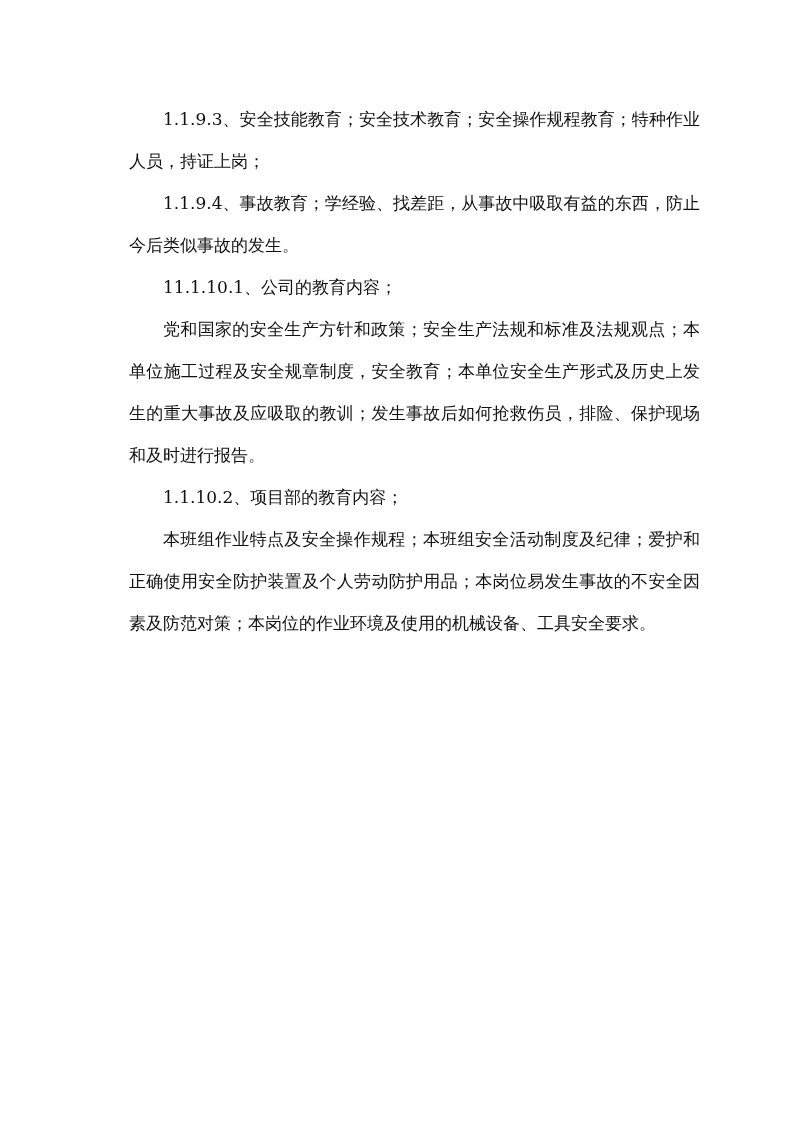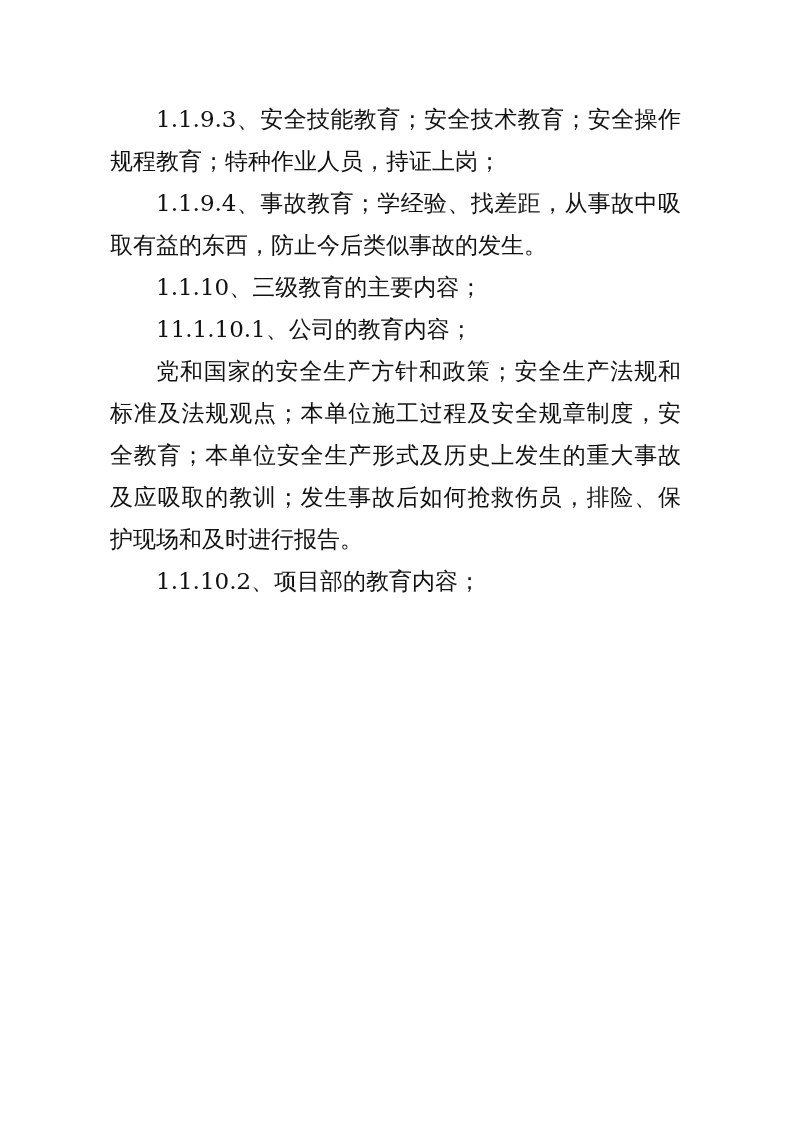--- a/index.html
+++ b/index.html
@@ -1,36 +1,36 @@
 <!DOCTYPE html>
 <html><head>
 <meta charset="utf-8">
 <style>
   html, body { margin: 0; padding: 0; background: #ffffff; }
   body { width: 793px; height: 1122px; position: relative; overflow: hidden; }
   .page {
     position: absolute;
-    left: 110px;
+    left: 129px;
     top: 98px;
     width: 571px;
     font-family: "DejaVu Serif", "Liberation Serif", serif;
-    font-size: 23px;
+    font-size: 17px;
     line-height: 42px;
     color: #111111;
     text-align: justify;
   }
   .page p {
     margin: 0;
     text-indent: 2em;
     word-break: break-all;
   }
 </style>
 </head>
 <body>
 
 <div class="page">
   <p>1.1.9.3、安全技能教育；安全技术教育；安全操作规程教育；特种作业人员，持证上岗；</p>
   <p>1.1.9.4、事故教育；学经验、找差距，从事故中吸取有益的东西，防止今后类似事故的发生。</p>
-  <p>1.1.10、三级教育的主要内容；</p>
   <p>11.1.10.1、公司的教育内容；</p>
   <p>党和国家的安全生产方针和政策；安全生产法规和标准及法规观点；本单位施工过程及安全规章制度，安全教育；本单位安全生产形式及历史上发生的重大事故及应吸取的教训；发生事故后如何抢救伤员，排险、保护现场和及时进行报告。</p>
   <p>1.1.10.2、项目部的教育内容；</p>
+  <p>本班组作业特点及安全操作规程；本班组安全活动制度及纪律；爱护和正确使用安全防护装置及个人劳动防护用品；本岗位易发生事故的不安全因素及防范对策；本岗位的作业环境及使用的机械设备、工具安全要求。</p>
 </div>
 
 </body></html>

